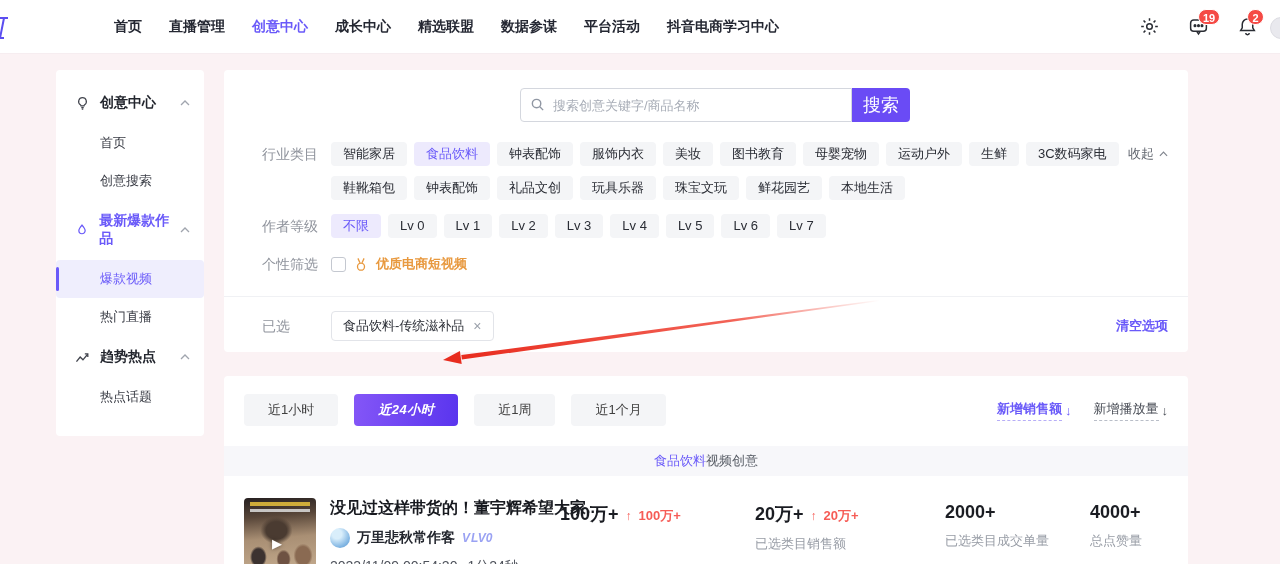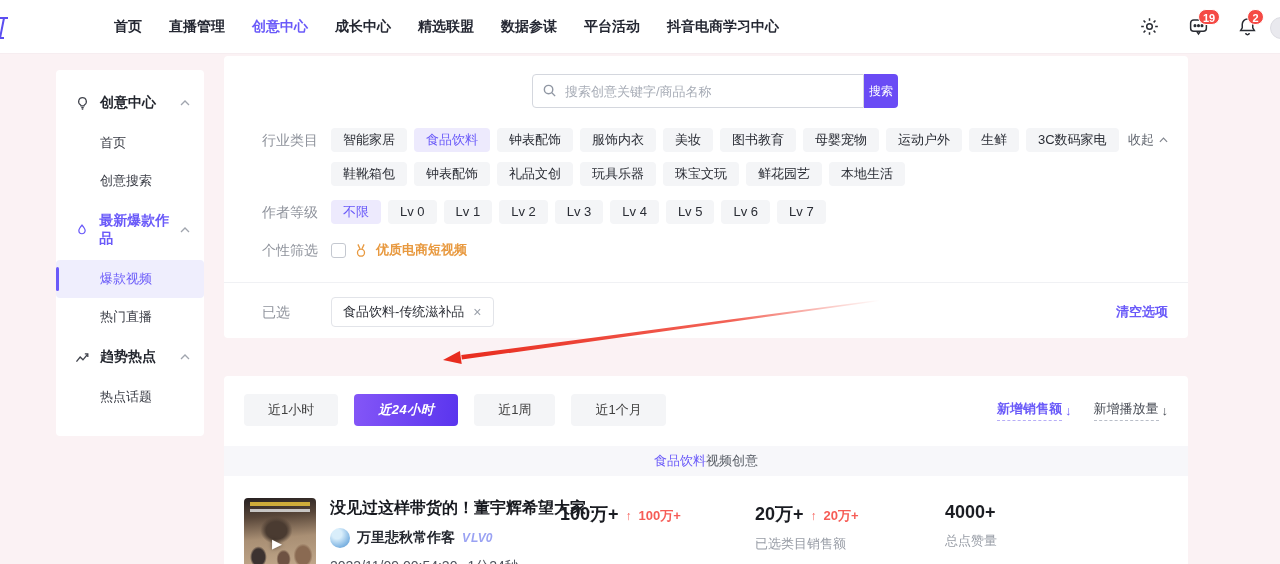--- a/index.html
+++ b/index.html
@@ -36,35 +36,35 @@
   }
   .side-header{ display:flex; align-items:center; padding:12px 14px 12px 19px; font-size:14px; font-weight:700; color:#23262e; cursor:pointer; }
   .side-header .hicon{ width:16px; height:16px; margin-right:9px; display:flex; align-items:center; }
   .side-header .chev{ margin-left:auto; display:flex; }
   .side-header.purple{ color:#6a5af9; }
   .side-item{ padding:10px 0 10px 44px; font-size:13px; color:#383b44; cursor:pointer; position:relative; }
   .side-item.active{ background:#efeefd; color:#6a5af9; border-radius:4px; }
   .side-item.active::before{ content:""; position:absolute; left:0; top:7px; bottom:7px; width:3px; background:#6a5af9; border-radius:2px; }
   
   .card1{
-    position:absolute; left:224px; top:56px; width:964px; height:282px;
+    position:absolute; left:224px; top:70px; width:964px; height:282px;
     background:#fff; border-radius:4px; padding:18px 20px 0 38px; z-index:5;
   }
   .search-row{ display:flex; justify-content:center; }
   .search-box{ position:relative; width:332px; }
   .search-input{
     width:332px; height:34px; border:1px solid #d4d7de; border-radius:4px 0 0 4px;
     padding:0 10px 0 32px; font-size:13px; color:#23262e; outline:none;
     font-family:"Liberation Sans","DejaVu Sans",sans-serif;
   }
   .search-input::placeholder{ color:#a7acb6; }
   .search-icon{ position:absolute; left:10px; top:9px; }
   .search-btn{
-    width:34px; height:34px; background:#6a4bf5; color:#fff; border:none;
-    border-radius:0 4px 4px 0; font-size:12px; cursor:pointer;
+    width:58px; height:34px; background:#6a4bf5; color:#fff; border:none;
+    border-radius:0 4px 4px 0; font-size:18px; cursor:pointer;
     font-family:"Liberation Sans","DejaVu Sans",sans-serif;
   }
   .filter-row{ display:flex; align-items:flex-start; margin-top:14px; }
   .filter-row.first{ margin-top:20px; }
   .filter-label{ width:69px; flex-shrink:0; font-size:14px; color:#8f939c; line-height:24px; }
   .chip-rows{ flex:1; }
   .chip-row{ display:flex; gap:7px; align-items:center; }
   .chip-row + .chip-row{ margin-top:10px; }
   .chip{
     padding:3px 12px; background:#f4f5f7; border-radius:4px; font-size:13px;
@@ -384,20 +384,26 @@
       <div class="stat">
         <div class="stat-val-row">
           <span class="stat-val">20万+</span>
           <span class="up-arrow">↑</span>
           <span class="stat-delta">20万+</span>
         </div>
         <div class="stat-label">已选类目销售额</div>
       </div>
       <div class="stat">
         <div class="stat-val-row">
+          <span class="stat-val">2000+</span>
+        </div>
+        <div class="stat-label">已选类目成交单量</div>
+      </div>
+      <div class="stat">
+        <div class="stat-val-row">
           <span class="stat-val">4000+</span>
         </div>
         <div class="stat-label">总点赞量</div>
       </div>
     </div>
   </div>
 </div>
 
 <svg class="arrow-overlay" viewBox="0 0 1280 564">
   <defs>

